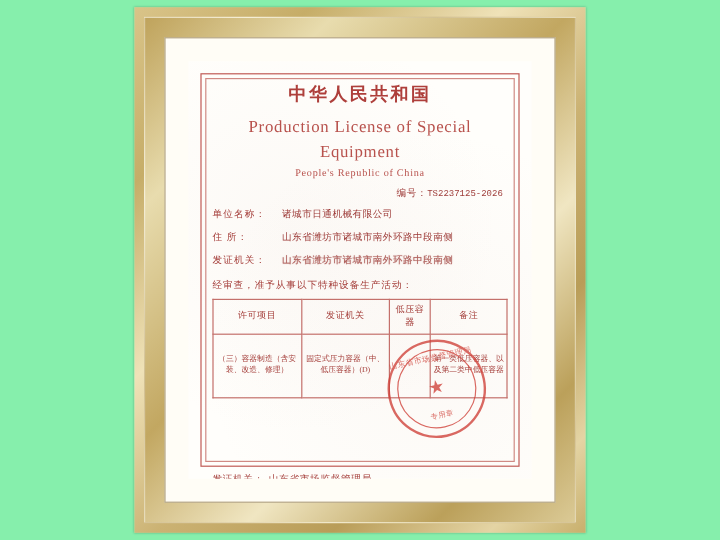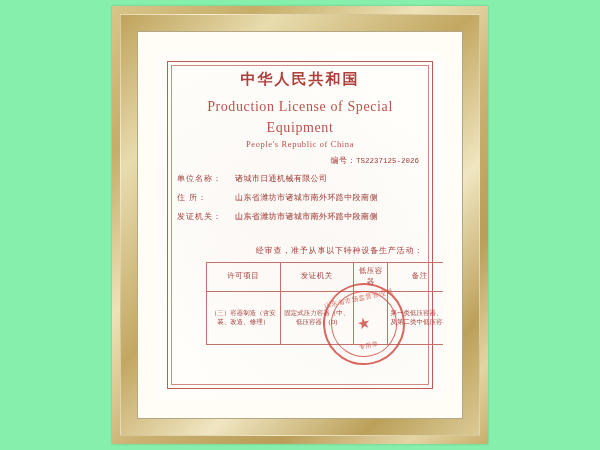--- a/index.html
+++ b/index.html
@@ -147,35 +147,33 @@
     flex: 1 1 auto;
     color: #9c3936;
     letter-spacing: 0.4px;
   }
   .field.blur .val {
     color: #b0615d;
     text-shadow: 0 0 0.8px rgba(160,70,66,0.6);
   }
 
   .decl {
-    margin-top: 22px;
+    margin-top: 9px;
     font-size: 8px;
     color: #a43d39;
     letter-spacing: 0.8px;
-    text-align: right;
   }
 
   
   table.lic {
     width: 100%;
     border-collapse: collapse;
     margin-top: 6px;
     font-size: 7px;
     color: #a43d39;
-    margin-left: 29px;
   }
   table.lic th, table.lic td {
     border: 0.8px solid #c4706b;
     text-align: center;
     vertical-align: middle;
     padding: 3px 2px;
     line-height: 1.35;
   }
   table.lic th {
     font-weight: normal;

